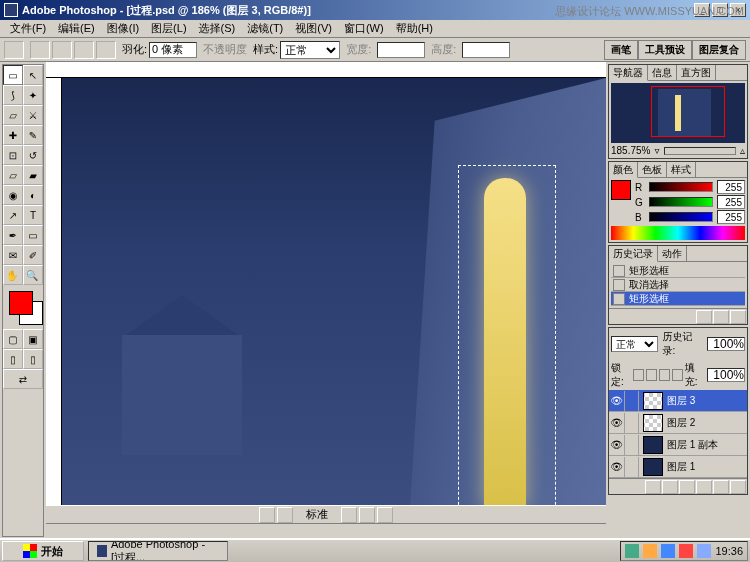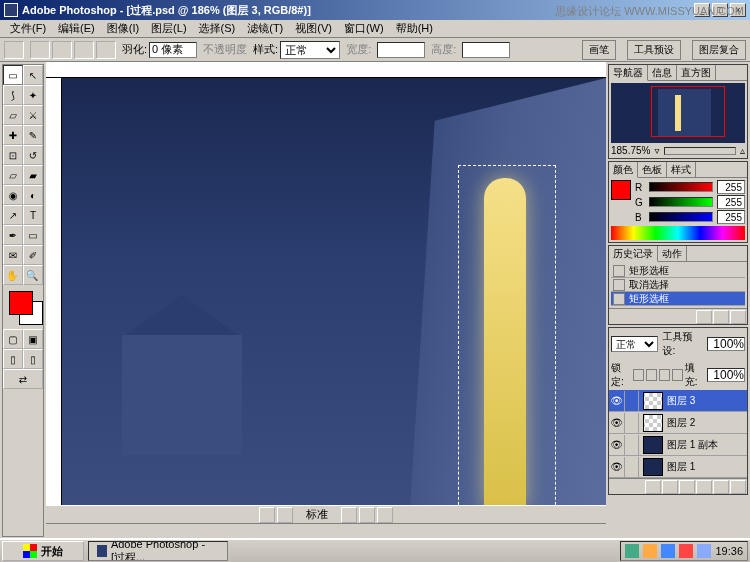--- a/index.html
+++ b/index.html
@@ -14,21 +14,21 @@
 .menu-bar { height: 18px; background: #D4D0C8; display: flex; align-items: center; padding: 0 4px; border-bottom: 1px solid #808080; }
 .menu-item { padding: 1px 6px; cursor: pointer; }
 
 .options-bar { height: 24px; background: #D4D0C8; display: flex; align-items: center; padding: 0 4px; border-bottom: 1px solid #808080; gap: 6px; }
 .opt-icon { width: 20px; height: 18px; background: #D4D0C8; border: 1px inset #fff; }
 .opt-group { display: flex; align-items: center; gap: 2px; }
 .opt-label { font-size: 11px; color: #000; }
 .opt-input { width: 48px; height: 16px; background: #fff; border: 1px inset #808080; font-size: 11px; padding: 0 2px; }
 .opt-dropdown { width: 60px; height: 18px; background: #fff; border: 1px inset #808080; font-size: 11px; }
 .opt-disabled { color: #808080; }
-.opt-tabs { margin-left: auto; display: flex; gap: 11px; }
+.opt-tabs { margin-left: auto; display: flex; gap: 0; font-weight: bold; }
 .opt-tab { padding: 2px 6px; border: 1px solid #808080; background: #D4D0C8; font-size: 10px; cursor: pointer; }
 
 .main-area { display: flex; height: 477px; }
 
 .toolbox { width: 42px; background: #D4D0C8; border: 1px solid #808080; display: flex; flex-direction: column; margin: 2px; }
 .tool-row { display: flex; }
 .tool-btn { width: 20px; height: 20px; border: 1px outset #fff; background: #D4D0C8; cursor: pointer; display: flex; align-items: center; justify-content: center; font-size: 10px; }
 .tool-btn.active { border: 1px inset #808080; background: #fff; }
 .color-swatch { margin: 4px; position: relative; height: 36px; }
 .fg-color { position: absolute; width: 24px; height: 24px; background: #FF0000; border: 1px solid #000; left: 2px; top: 2px; z-index: 2; }
@@ -335,21 +335,21 @@
       <div class="panel-footer">
         <div class="footer-btn"></div>
         <div class="footer-btn"></div>
         <div class="footer-btn"></div>
       </div>
     </div>
 
     <div class="panel">
       <div class="layer-header">
         <select class="layer-blend"><option>正常</option></select>
-        <span>工具预设:</span>
+        <span>历史记录:</span>
         <input class="layer-opacity" value="100%" style="">
       </div>
       <div class="layer-lock-row">
         <span>锁定:</span>
         <div class="lock-icon"></div>
         <div class="lock-icon"></div>
         <div class="lock-icon"></div>
         <div class="lock-icon"></div>
         <span style="margin-left:auto">填充:</span>
         <input class="layer-opacity" value="100%" style="">

